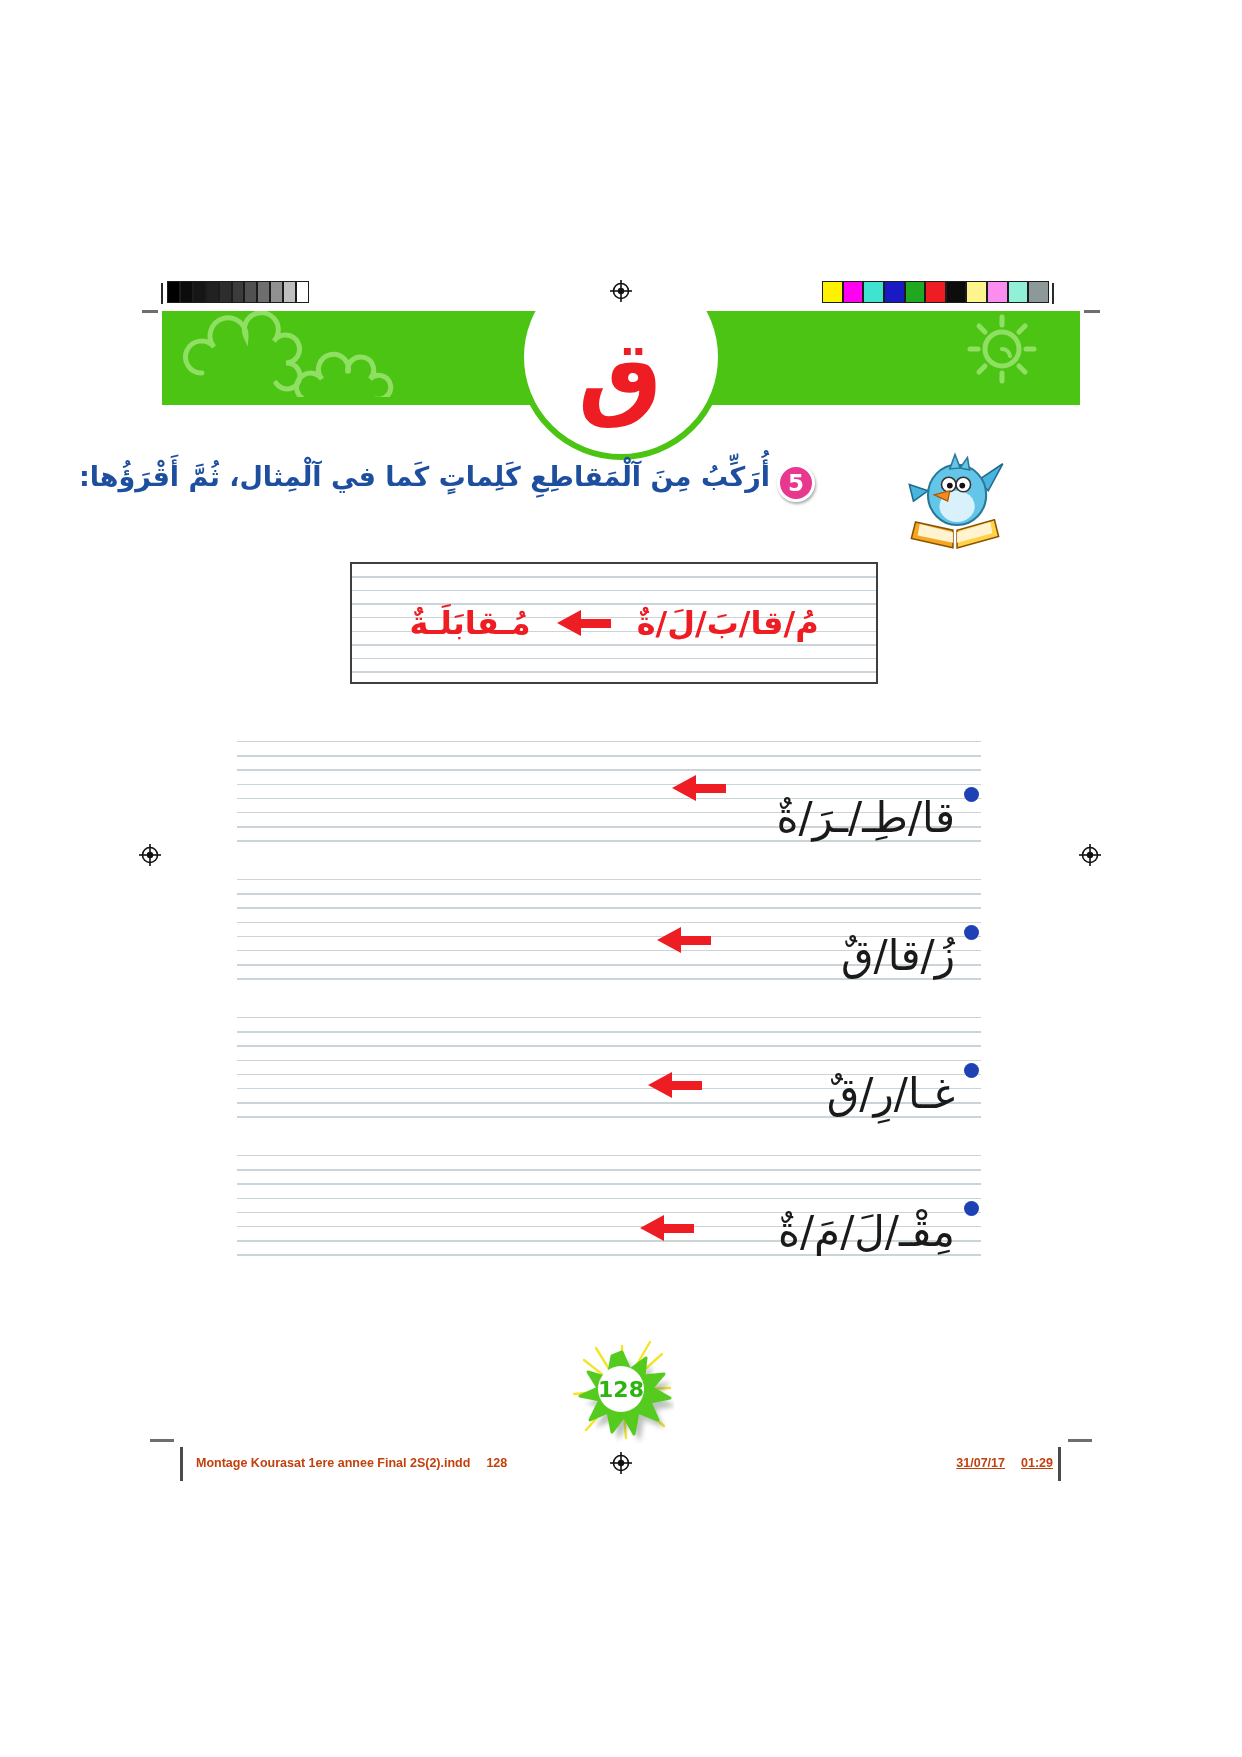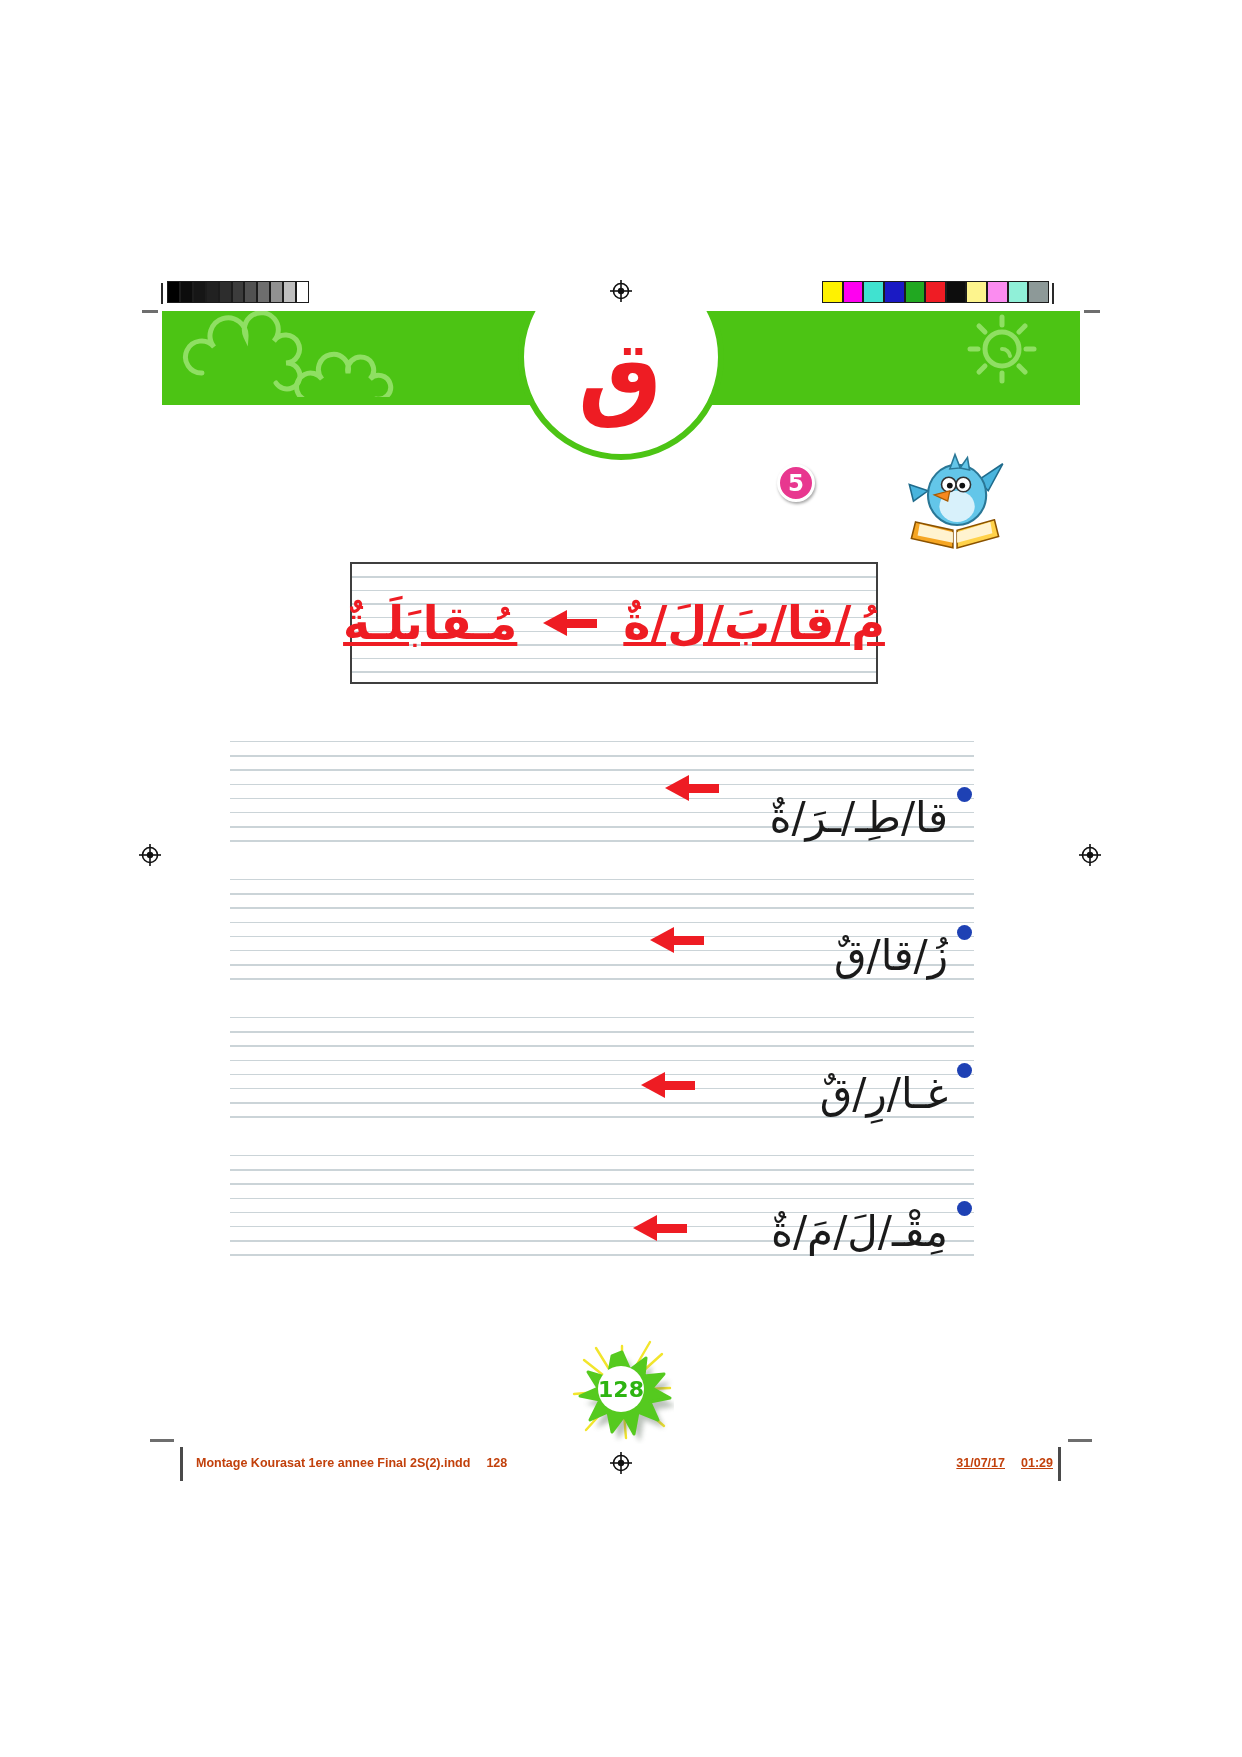--- a/index.html
+++ b/index.html
@@ -36,31 +36,31 @@
                 background:#e8378f;border:3px solid #ffffff;box-shadow:1px 2px 3px rgba(0,0,0,.35);
                 display:flex;align-items:center;justify-content:center;box-sizing:border-box;}
   .number-badge span{color:#ffffff;font-size:23px;font-weight:bold;}
   .bird{position:absolute;left:903px;top:443px;}
 
   
   .example-box{position:absolute;left:350px;top:562px;width:528px;height:122px;
                border:2px solid #3f3f3f;box-sizing:border-box;
                background-image:repeating-linear-gradient(to bottom,transparent 0,transparent 12.2px,#cbd4d8 12.2px,#cbd4d8 13.6px);
                display:flex;align-items:center;justify-content:center;direction:rtl;gap:26px;}
-  .example-box .ar{color:#ee1c23;font-size:46px;font-weight:bold;white-space:nowrap;line-height:1;text-decoration:underline;}
+  .example-box .ar{color:#ee1c23;font-size:32px;font-weight:bold;white-space:nowrap;line-height:1;}
 
   
   .red-arrow{position:relative;display:inline-block;width:54px;height:26px;flex:0 0 auto;}
   .red-arrow::after{content:"";position:absolute;right:0;top:8.5px;width:32px;height:9px;background:#ee1c23;}
   .red-arrow::before{content:"";position:absolute;left:0;top:0;width:0;height:0;
                      border-top:13px solid transparent;border-bottom:13px solid transparent;
                      border-right:24px solid #ee1c23;}
 
   
-  .ex-row{position:absolute;left:230px;width:744px;height:104px;
+  .ex-row{position:absolute;left:237px;width:744px;height:104px;
           background-image:repeating-linear-gradient(to bottom,#cbd4d8 0,#cbd4d8 1.4px,transparent 1.4px,transparent 14.2px);}
   .row1{top:741px;} .row2{top:879px;text-align:center;} .row3{top:1017px;} .row4{top:1155px;text-align:right;}
   .bullet{position:absolute;right:2px;top:46px;width:15px;height:15px;border-radius:50%;background:#1e41b4;}
   .ex-text{position:absolute;right:26px;bottom:4px;direction:rtl;white-space:nowrap;
            color:#1a1a1a;font-size:42px;line-height:1.1;}
   .row1 .red-arrow{position:absolute;left:435px;top:34px;}
   .row2 .red-arrow{position:absolute;left:420px;top:48px;}
   .row3 .red-arrow{position:absolute;left:411px;top:55px;}
   .row4 .red-arrow{position:absolute;left:403px;top:60px;}
 
@@ -138,20 +138,21 @@
           <line x1="109" y1="55" x2="115" y2="61"></line>
           <line x1="69" y1="61" x2="75" y2="55"></line>
           <line x1="109" y1="21" x2="115" y2="15"></line>
         </g>
       </svg>
     </div>
     <div class="letter-circle"></div>
     <div class="big-letter">ق</div>
   </div>
 
+  <div class="instruction-text">أُرَكِّبُ مِنَ آلْمَقاطِعِ كَلِماتٍ كَما في آلْمِثال، ثُمَّ أَقْرَؤُها:</div>
   <div class="number-badge">
     <span>5</span>
   </div>
   <svg class="bird" width="104" height="108" viewBox="0 0 100 104">
     <polygon points="12,76 48,84 48,101 8,92" fill="#f6a623" stroke="#8a5200" stroke-width="1.5"></polygon>
     <polygon points="88,74 52,84 52,101 92,90" fill="#ffd24a" stroke="#8a5200" stroke-width="1.5"></polygon>
     <polygon points="16,78 48,86 48,96 14,89" fill="#fff3d0"></polygon>
     <polygon points="84,76 52,86 52,96 86,87" fill="#fff3d0"></polygon>
     <polygon points="6,40 24,46 10,56" fill="#49b4dd" stroke="#1f6b8c" stroke-width="1.5"></polygon>
     <polygon points="72,36 96,20 82,46" fill="#49b4dd" stroke="#1f6b8c" stroke-width="1.5"></polygon>

